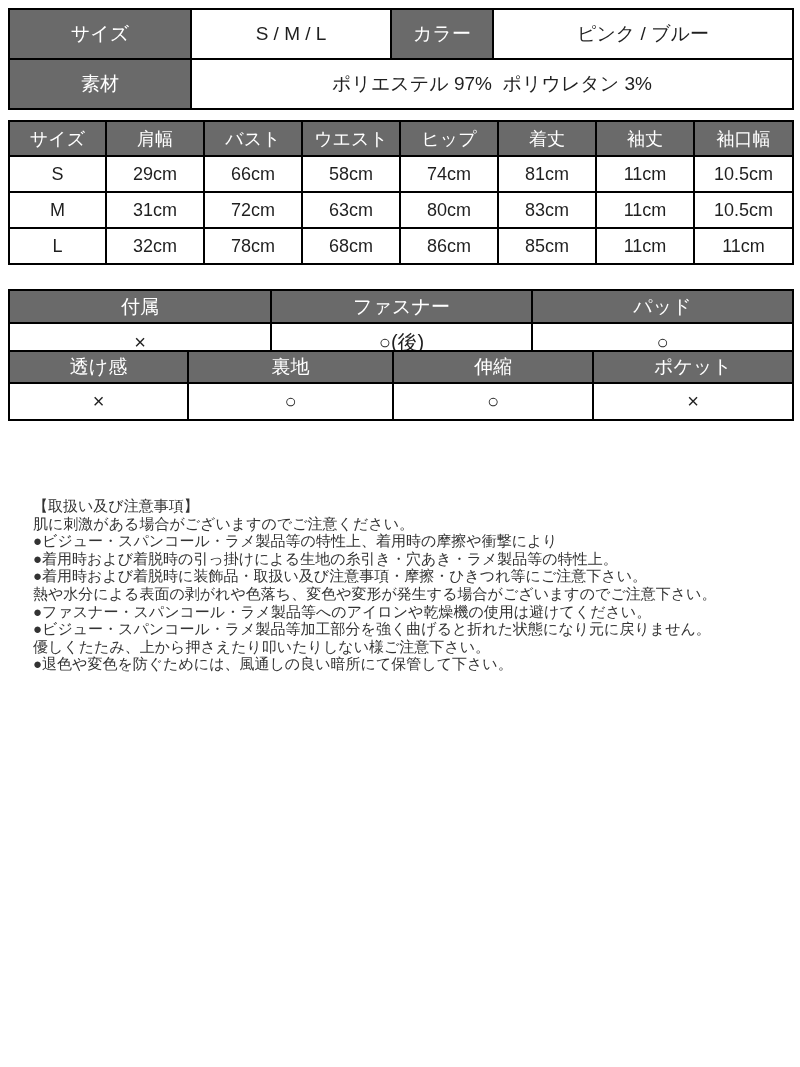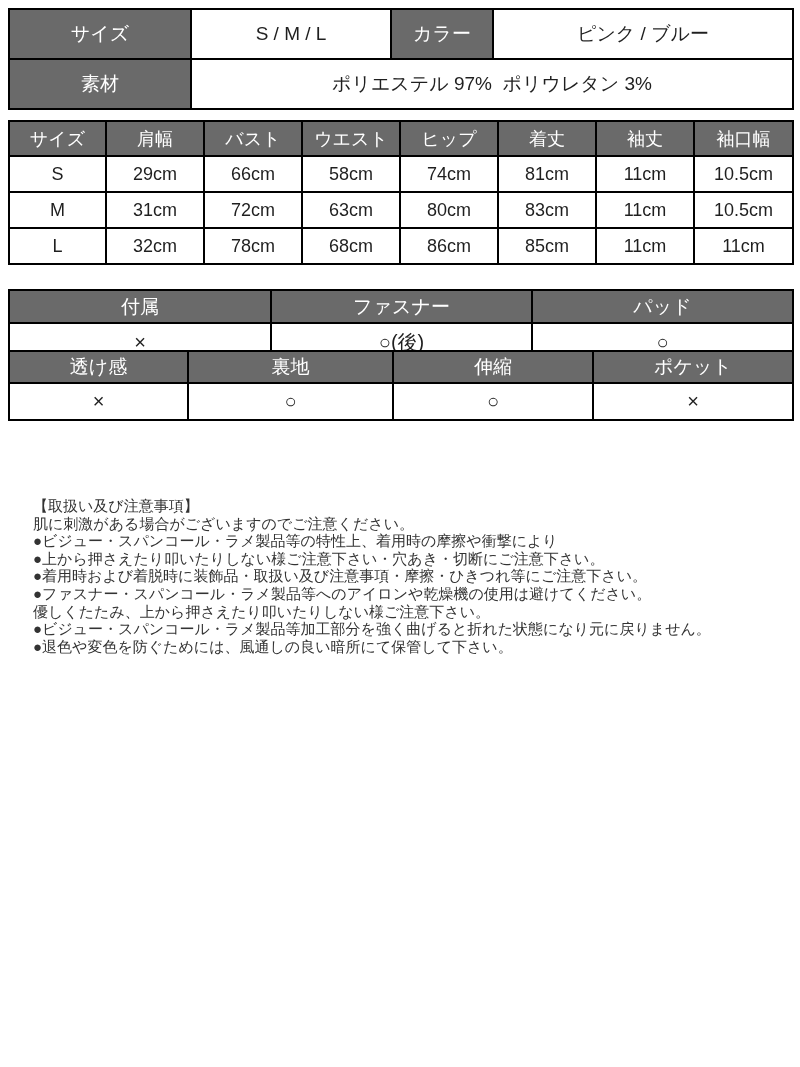--- a/index.html
+++ b/index.html
@@ -182,21 +182,22 @@
       <td class="val">○</td>
       <td class="val">×</td>
     </tr>
   </tbody>
     </table>
 
   <div class="care">
     <div>【取扱い及び注意事項】</div>
     <div>肌に刺激がある場合がございますのでご注意ください。</div>
     <div>●ビジュー・スパンコール・ラメ製品等の特性上、着用時の摩擦や衝撃により</div>
-    <div>●上から押さえたり叩いたりしない様ご注意下さい・穴あき・切断にご注意下さい。</div>
+    <div>●着用時および着脱時の引っ掛けによる生地の糸引き・穴あき・ラメ製品等の特性上。</div>
     <div>●着用時および着脱時に装飾品・取扱い及び注意事項・摩擦・ひきつれ等にご注意下さい。</div>
+    <div>熱や水分による表面の剥がれや色落ち、変色や変形が発生する場合がございますのでご注意下さい。</div>
     <div>●ファスナー・スパンコール・ラメ製品等へのアイロンや乾燥機の使用は避けてください。</div>
+    <div>●ビジュー・スパンコール・ラメ製品等加工部分を強く曲げると折れた状態になり元に戻りません。</div>
     <div>優しくたたみ、上から押さえたり叩いたりしない様ご注意下さい。</div>
-    <div>●ビジュー・スパンコール・ラメ製品等加工部分を強く曲げると折れた状態になり元に戻りません。</div>
     <div>●退色や変色を防ぐためには、風通しの良い暗所にて保管して下さい。</div>
   </div>
 
 </div>
 
 </body></html>

